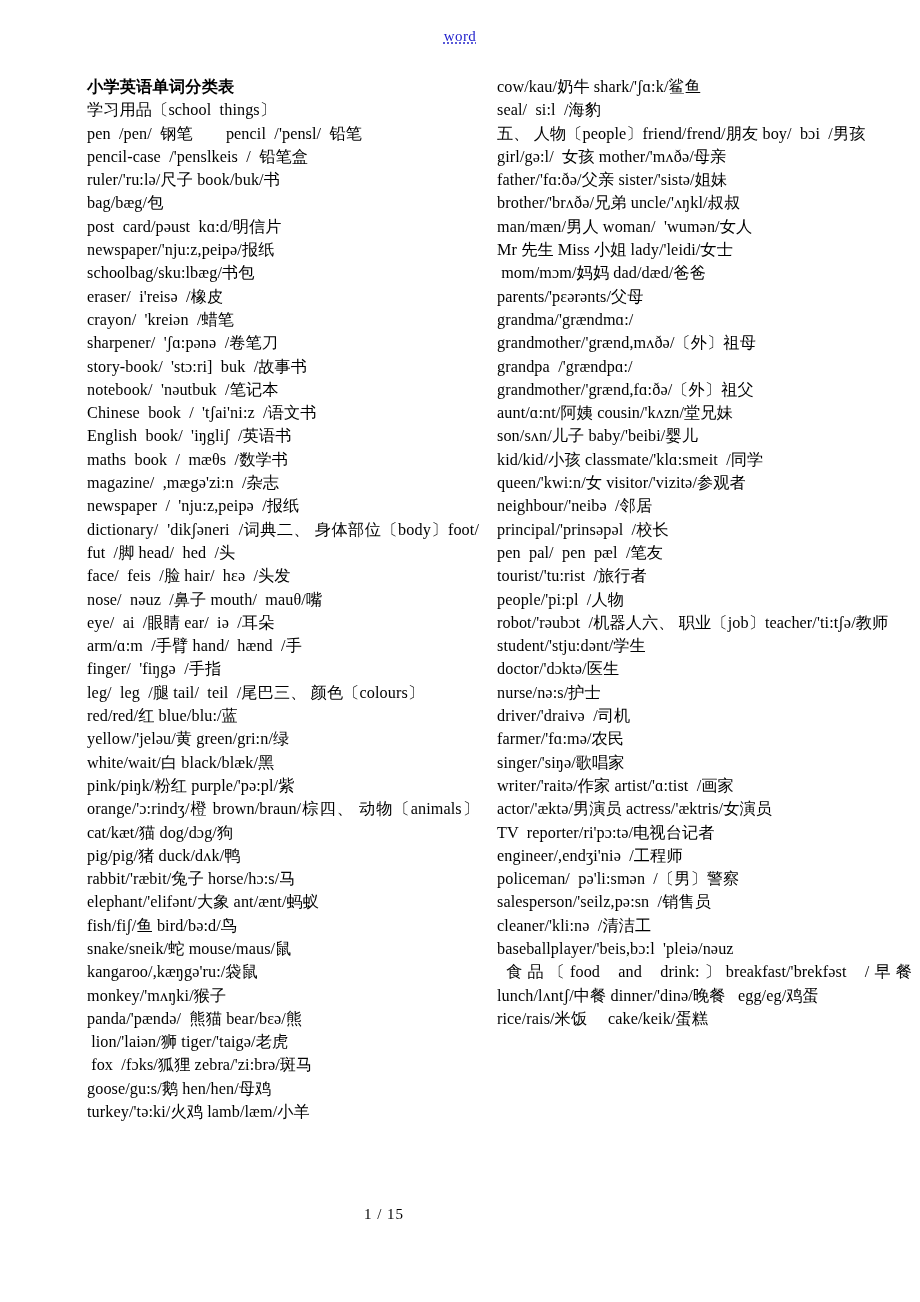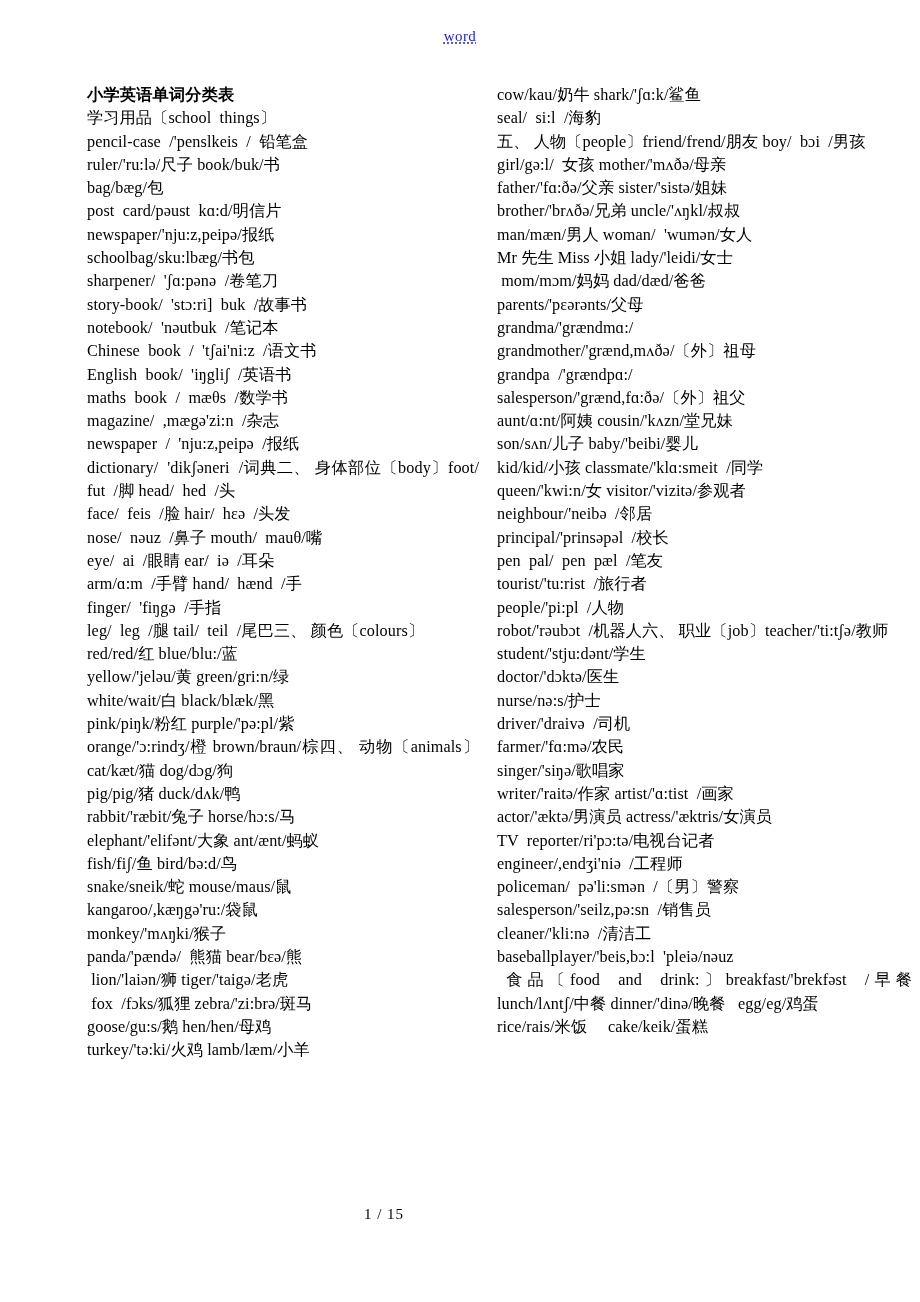--- a/index.html
+++ b/index.html
@@ -39,21 +39,21 @@
     color: #2222cc;
     text-decoration: underline;
     text-decoration-style: dotted;
     text-underline-offset: 2px;
     letter-spacing: 0.4px;
     cursor: pointer;
   }
   
   .body-area {
     position: absolute;
-    top: 84px;
+    top: 76px;
     left: 0;
     width: 732px;
     height: 1100px;
   }
   .col {
     position: absolute;
     top: 0;
     font-size: 16.2px;
     line-height: 23.3px;
   }
@@ -96,26 +96,29 @@
 
   <div class="header">
     <a class="header-link">word</a>
   </div>
 
   <div class="body-area">
 
     <div class="col col-left">
       <div class="doc-title">小学英语单词分类表</div>
       <div class="line justify">学习用品〔school  things〕</div>
+      <div class="line">pen  /pen/  钢笔        pencil  /'pensl/  铅笔</div>
       <div class="line">pencil-case  /'penslkeis  /  铅笔盒</div>
       <div class="line">ruler/'ru:lə/尺子 book/buk/书</div>
       <div class="line">bag/bæg/包</div>
       <div class="line">post  card/pəust  kɑ:d/明信片</div>
       <div class="line">newspaper/'nju:z,peipə/报纸</div>
       <div class="line">schoolbag/sku:lbæg/书包</div>
+      <div class="line">eraser/  i'reisə  /橡皮</div>
+      <div class="line">crayon/  'kreiən  /蜡笔</div>
       <div class="line">sharpener/  'ʃɑ:pənə  /卷笔刀</div>
       <div class="line">story-book/  'stɔ:ri]  buk  /故事书</div>
       <div class="line">notebook/  'nəutbuk  /笔记本</div>
       <div class="line">Chinese  book  /  'tʃai'ni:z  /语文书</div>
       <div class="line">English  book/  'iŋgliʃ  /英语书</div>
       <div class="line">maths  book  /  mæθs  /数学书</div>
       <div class="line">magazine/  ,mægə'zi:n  /杂志</div>
       <div class="line">newspaper  /  'nju:z,peipə  /报纸</div>
       <div class="line justify">dictionary/  'dikʃəneri  /词典二、 身体部位〔body〕foot/  fut  /脚 head/  hed  /头</div>
       <div class="line">face/  feis  /脸 hair/  hɛə  /头发</div>
@@ -150,21 +153,21 @@
       <div class="line">girl/gə:l/  女孩 mother/'mʌðə/母亲</div>
       <div class="line">father/'fɑ:ðə/父亲 sister/'sistə/姐妹</div>
       <div class="line">brother/'brʌðə/兄弟 uncle/'ʌŋkl/叔叔</div>
       <div class="line">man/mæn/男人 woman/  'wumən/女人</div>
       <div class="line">Mr 先生 Miss 小姐 lady/'leidi/女士</div>
       <div class="line"> mom/mɔm/妈妈 dad/dæd/爸爸</div>
       <div class="line">parents/'pɛərənts/父母</div>
       <div class="line">grandma/'grændmɑ:/</div>
       <div class="line">grandmother/'grænd,mʌðə/〔外〕祖母</div>
       <div class="line">grandpa  /'grændpɑ:/</div>
-      <div class="line">salesperson/'grænd,fɑ:ðə/〔外〕祖父</div>
+      <div class="line">grandmother/'grænd,fɑ:ðə/〔外〕祖父</div>
       <div class="line">aunt/ɑ:nt/阿姨 cousin/'kʌzn/堂兄妹</div>
       <div class="line">son/sʌn/儿子 baby/'beibi/婴儿</div>
       <div class="line">kid/kid/小孩 classmate/'klɑ:smeit  /同学</div>
       <div class="line">queen/'kwi:n/女 visitor/'vizitə/参观者</div>
       <div class="line">neighbour/'neibə  /邻居</div>
       <div class="line">principal/'prinsəpəl  /校长</div>
       <div class="line">pen  pal/  pen  pæl  /笔友</div>
       <div class="line">tourist/'tu:rist  /旅行者</div>
       <div class="line">people/'pi:pl  /人物</div>
       <div class="line justify">robot/'rəubɔt  /机器人六、 职业〔job〕teacher/'ti:tʃə/教师</div>

